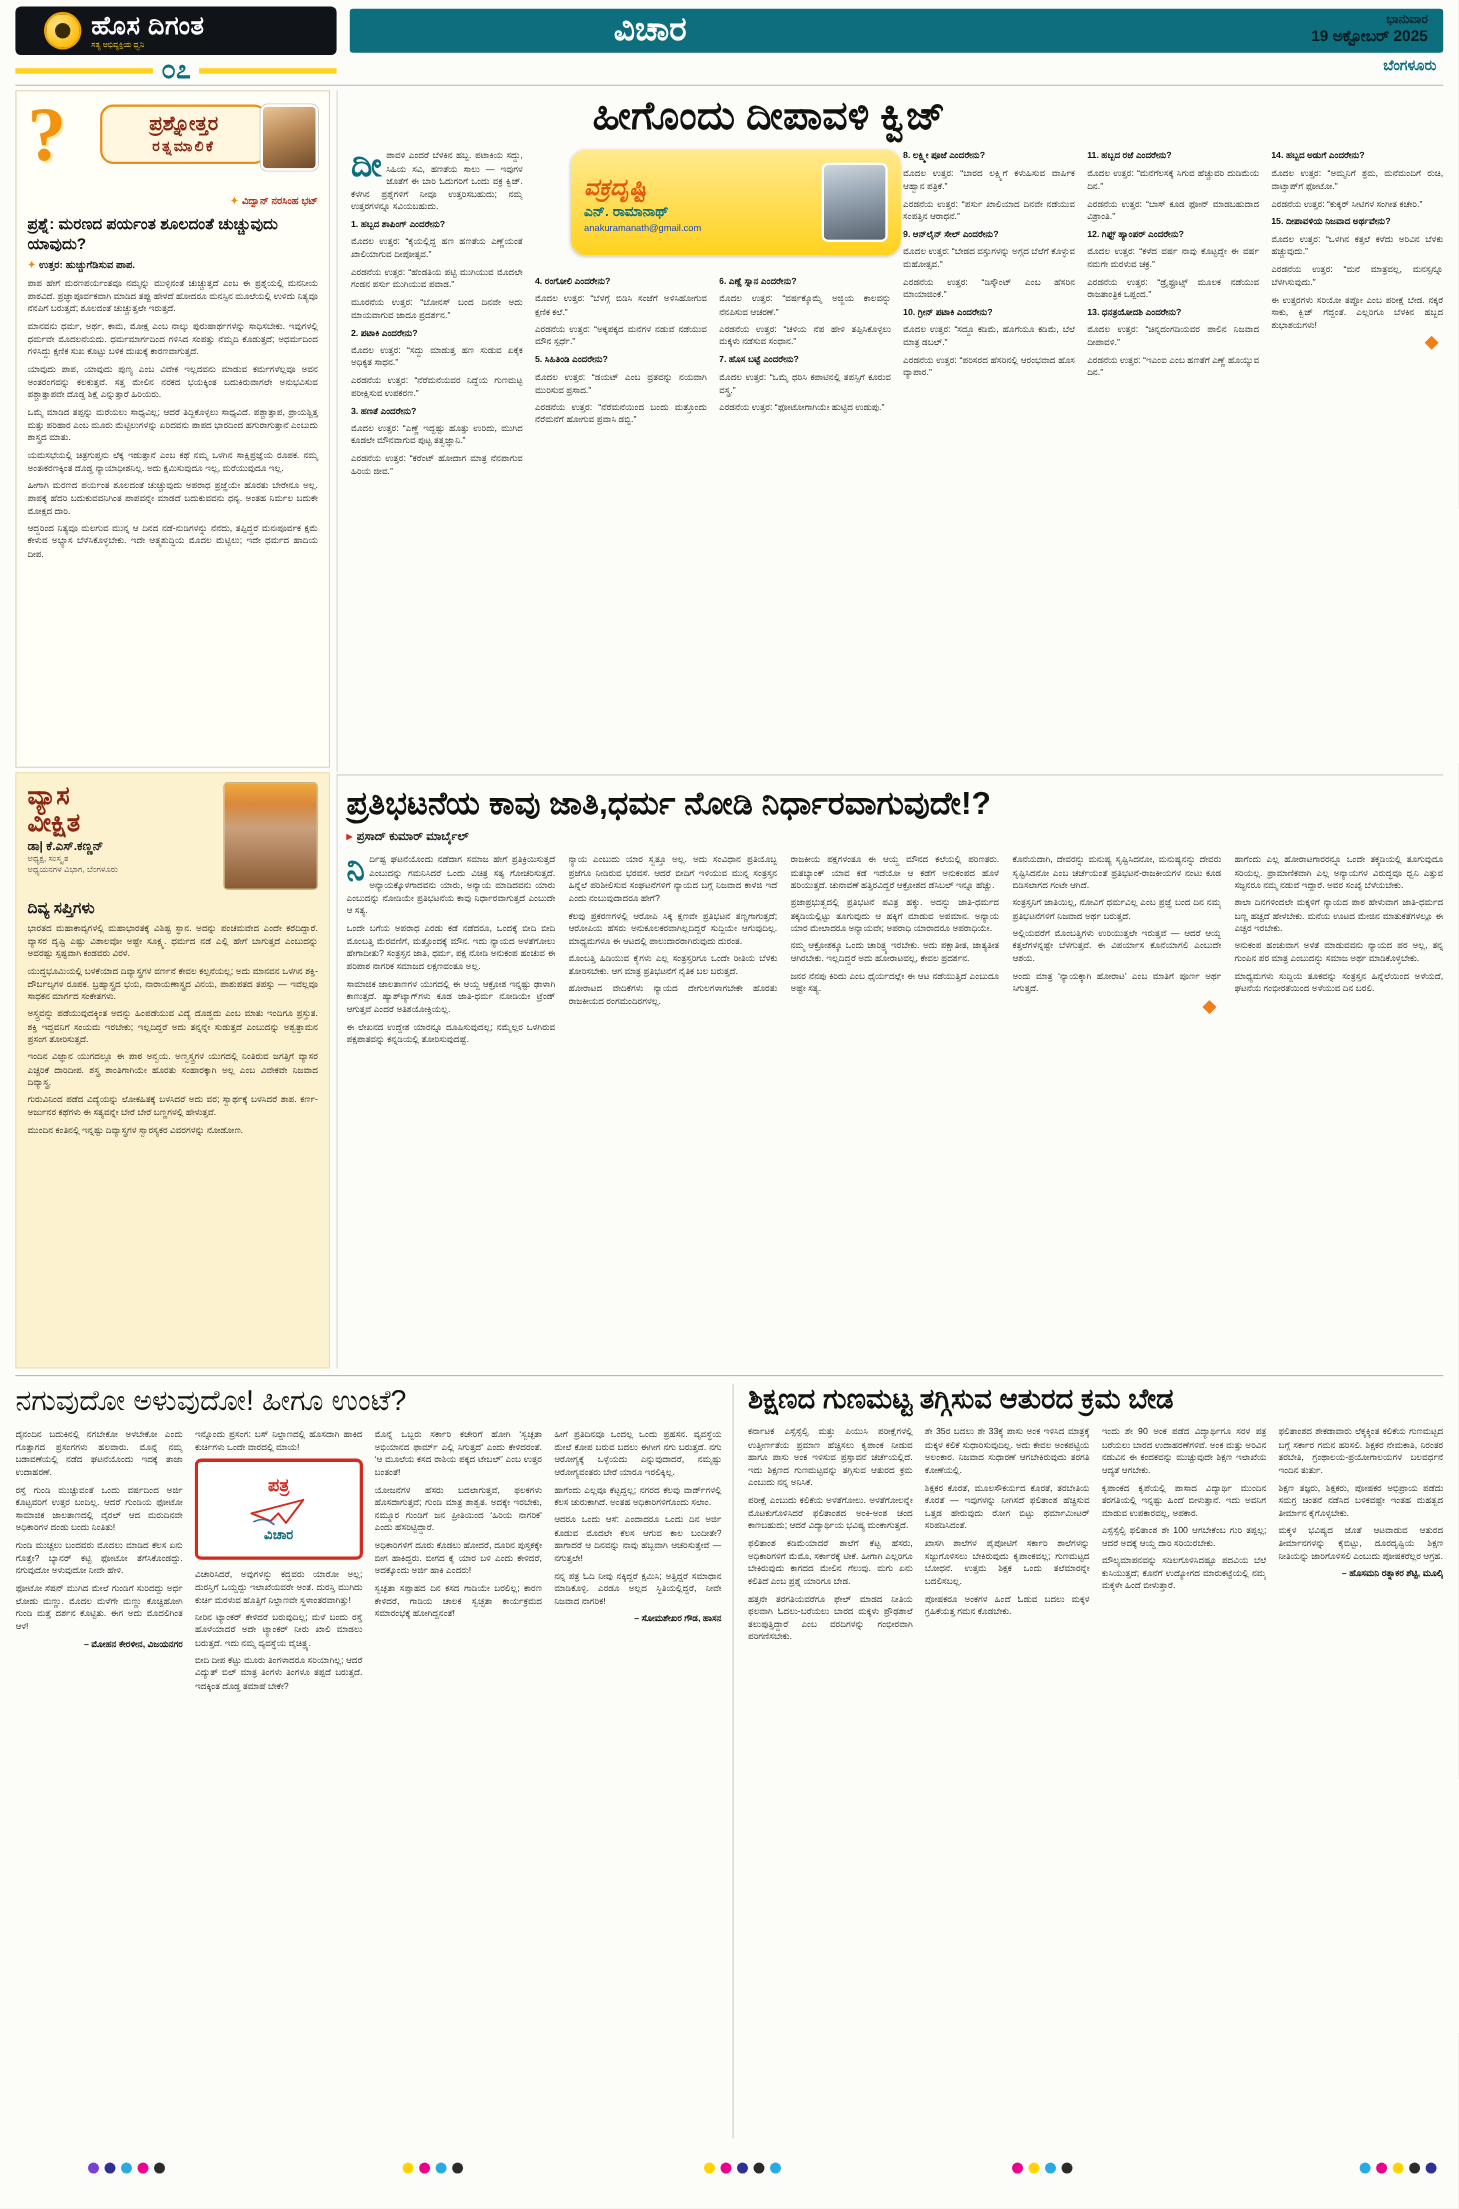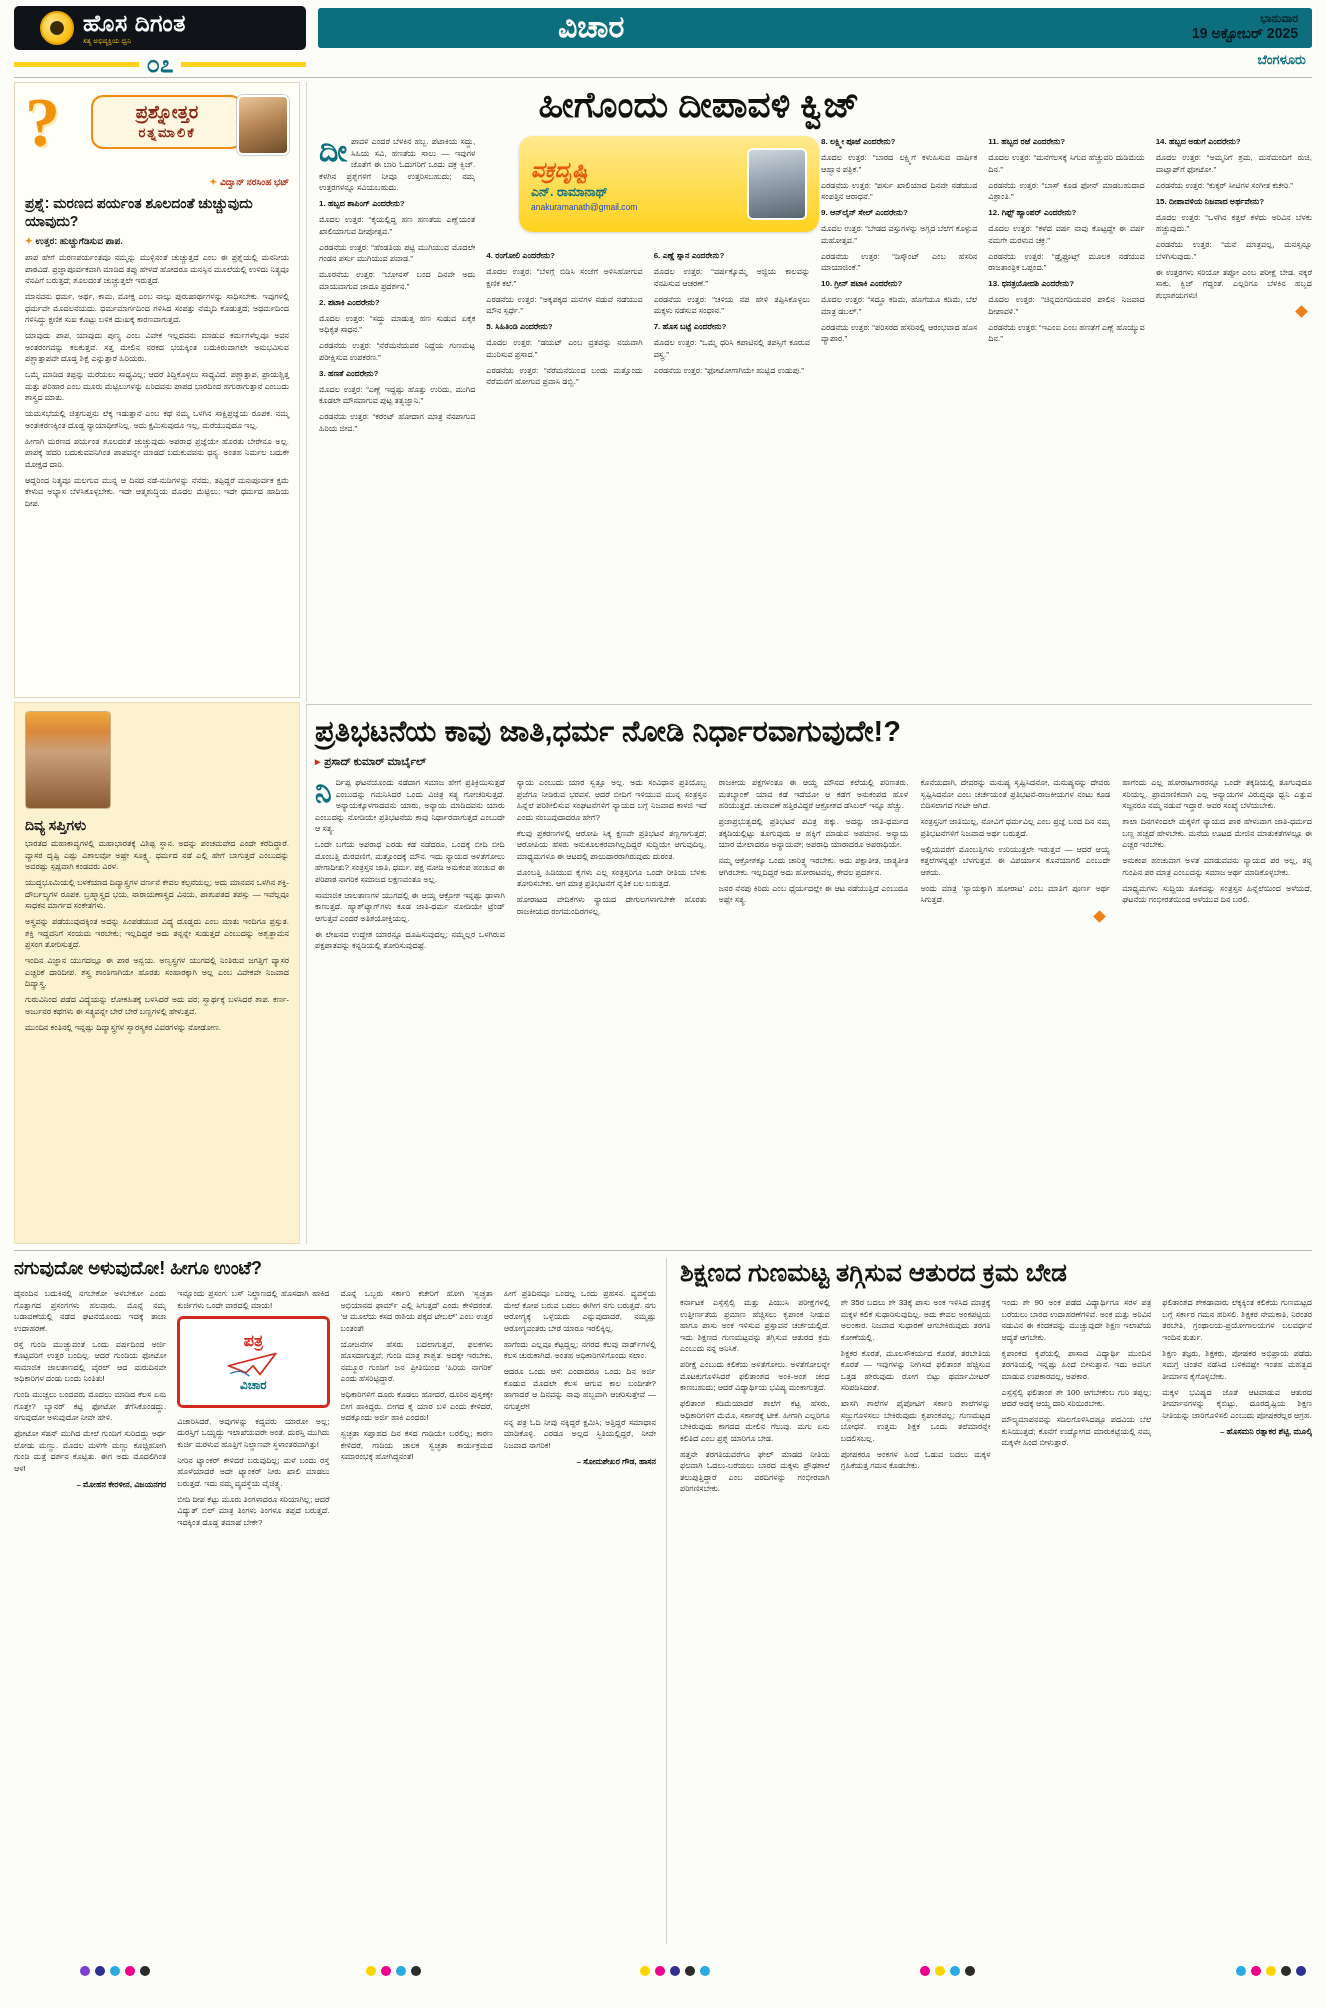--- a/index.html
+++ b/index.html
@@ -79,21 +79,21 @@
   .protest{position:absolute;left:306px;top:704px;width:1006px;height:540px;box-sizing:border-box;
            border-left:1px solid #d8d8d0;border-top:1px solid #c9c9c0;padding:10px 0 0 8px;overflow:hidden;}
   .protest h1{font-size:29px;font-weight:bold;color:#121210;margin:0 0 6px;}
   .byline{font-size:10.5px;font-weight:bold;color:#222;margin:0 0 9px;}
   .byline .tri{color:#d42a1e;margin-right:4px;}
   .protest-cols{display:flex;gap:12px;height:444px;}
   .pcol{flex:1;overflow:hidden;min-width:0;}
   
   .bottom-rule{position:absolute;left:14px;top:1250px;width:1298px;border-top:1.5px solid #b9b9b2;}
   .letter-left{position:absolute;left:14px;top:1258px;width:642px;height:690px;overflow:hidden;}
-  .letter-left h1{font-size:18px;font-weight:bold;color:#131311;margin:0 0 9px;}
+  .letter-left h1{font-size:26px;font-weight:normal;color:#131311;margin:0 0 9px;}
   .letter-right{position:absolute;left:680px;top:1258px;width:632px;height:690px;overflow:hidden;}
   .letter-right h1{font-size:25px;font-weight:bold;color:#131311;margin:0 0 9px;}
   .divider-v{position:absolute;left:666px;top:1258px;height:686px;border-left:1px solid #cfcfc6;}
   .lcols{display:flex;gap:11px;height:642px;}
   .lcol{flex:1;overflow:hidden;min-width:0;}
   .stamp{width:100%;height:92px;border:3px solid #d42a1e;border-radius:6px;background:#fff;box-sizing:border-box;
          margin:3px 0 8px;display:flex;flex-direction:column;align-items:center;justify-content:center;gap:1px;}
   .stamp svg{width:56px;height:28px;}
   .stamp-top{font-size:16px;font-weight:bold;color:#d42a1e;line-height:1;}
   .stamp-bottom{font-size:12px;font-weight:bold;color:#0d6e7d;line-height:1;}
@@ -149,20 +149,27 @@
         <p class="para">ಯಾವುದು ಪಾಪ, ಯಾವುದು ಪುಣ್ಯ ಎಂಬ ವಿವೇಕ ಇಲ್ಲದವನು ಮಾಡುವ ಕರ್ಮಗಳೆಲ್ಲವೂ ಅವನ ಅಂತರಂಗವನ್ನು ಕಲಕುತ್ತವೆ. ಸತ್ತ ಮೇಲಿನ ನರಕದ ಭಯಕ್ಕಿಂತ ಬದುಕಿರುವಾಗಲೇ ಅನುಭವಿಸುವ ಪಶ್ಚಾತ್ತಾಪವೇ ದೊಡ್ಡ ಶಿಕ್ಷೆ ಎನ್ನುತ್ತಾರೆ ಹಿರಿಯರು.</p>
         <p class="para">ಒಮ್ಮೆ ಮಾಡಿದ ತಪ್ಪನ್ನು ಮರೆಯಲು ಸಾಧ್ಯವಿಲ್ಲ; ಆದರೆ ತಿದ್ದಿಕೊಳ್ಳಲು ಸಾಧ್ಯವಿದೆ. ಪಶ್ಚಾತ್ತಾಪ, ಪ್ರಾಯಶ್ಚಿತ್ತ ಮತ್ತು ಪರಿಹಾರ ಎಂಬ ಮೂರು ಮೆಟ್ಟಿಲುಗಳನ್ನು ಏರಿದವನು ಪಾಪದ ಭಾರದಿಂದ ಹಗುರಾಗುತ್ತಾನೆ ಎಂಬುದು ಶಾಸ್ತ್ರದ ಮಾತು.</p>
         <p class="para">ಯಮಸಭೆಯಲ್ಲಿ ಚಿತ್ರಗುಪ್ತನು ಲೆಕ್ಕ ಇಡುತ್ತಾನೆ ಎಂಬ ಕಥೆ ನಮ್ಮ ಒಳಗಿನ ಸಾಕ್ಷಿಪ್ರಜ್ಞೆಯ ರೂಪಕ. ನಮ್ಮ ಅಂತಃಕರಣಕ್ಕಿಂತ ದೊಡ್ಡ ನ್ಯಾಯಾಧೀಶನಿಲ್ಲ. ಅದು ಕ್ಷಮಿಸುವುದೂ ಇಲ್ಲ, ಮರೆಯುವುದೂ ಇಲ್ಲ.</p>
         <p class="para">ಹೀಗಾಗಿ ಮರಣದ ಪರ್ಯಂತ ಶೂಲದಂತೆ ಚುಚ್ಚುವುದು ಅಪರಾಧ ಪ್ರಜ್ಞೆಯೇ ಹೊರತು ಬೇರೇನೂ ಅಲ್ಲ. ಪಾಪಕ್ಕೆ ಹೆದರಿ ಬದುಕುವವನಿಗಿಂತ ಪಾಪವನ್ನೇ ಮಾಡದೆ ಬದುಕುವವನು ಧನ್ಯ. ಅಂತಹ ನಿರ್ಮಲ ಬದುಕೇ ಮೋಕ್ಷದ ದಾರಿ.</p>
         <p class="para">ಆದ್ದರಿಂದ ನಿತ್ಯವೂ ಮಲಗುವ ಮುನ್ನ ಆ ದಿನದ ನಡೆ-ನುಡಿಗಳನ್ನು ನೆನೆದು, ತಪ್ಪಿದ್ದರೆ ಮನಃಪೂರ್ವಕ ಕ್ಷಮೆ ಕೇಳುವ ಅಭ್ಯಾಸ ಬೆಳೆಸಿಕೊಳ್ಳಬೇಕು. ಇದೇ ಆತ್ಮಶುದ್ಧಿಯ ಮೊದಲ ಮೆಟ್ಟಿಲು; ಇದೇ ಧರ್ಮದ ಹಾದಿಯ ದೀಪ.</p>
       </div>
   </aside>
 
   <section class="vyasa">
     <div class="vyasa-head">
+      <div class="vy-titles">
+        <div class="vy-t1">ವ್ಯಾಸ</div>
+        <div class="vy-t1">ವೀಕ್ಷಿತ</div>
+        <div class="vy-author">ಡಾ| ಕೆ.ಎಸ್.ಕಣ್ಣನ್</div>
+        <div class="vy-role">ಅಧ್ಯಕ್ಷ, ಸಂಸ್ಕೃತ</div>
+        <div class="vy-role">ಅಧ್ಯಯನಗಳ ವಿಭಾಗ, ಬೆಂಗಳೂರು</div>
+      </div>
       <div class="vy-photo"></div>
     </div>
     <div class="vy-subhead">ದಿವ್ಯ ಸಪ್ತಿಗಳು</div>
     <div>
         <p class="para">ಭಾರತದ ಮಹಾಕಾವ್ಯಗಳಲ್ಲಿ ಮಹಾಭಾರತಕ್ಕೆ ವಿಶಿಷ್ಟ ಸ್ಥಾನ. ಅದನ್ನು ಪಂಚಮವೇದ ಎಂದೇ ಕರೆದಿದ್ದಾರೆ. ವ್ಯಾಸರ ದೃಷ್ಟಿ ಎಷ್ಟು ವಿಶಾಲವೋ ಅಷ್ಟೇ ಸೂಕ್ಷ್ಮ. ಧರ್ಮದ ನಡೆ ಎಲ್ಲಿ ಹೇಗೆ ಬಾಗುತ್ತದೆ ಎಂಬುದನ್ನು ಅವರಷ್ಟು ಸ್ಪಷ್ಟವಾಗಿ ಕಂಡವರು ವಿರಳ.</p>
         <p class="para">ಯುದ್ಧಭೂಮಿಯಲ್ಲಿ ಬಳಕೆಯಾದ ದಿವ್ಯಾಸ್ತ್ರಗಳ ವರ್ಣನೆ ಕೇವಲ ಕಲ್ಪನೆಯಲ್ಲ; ಅದು ಮಾನವನ ಒಳಗಿನ ಶಕ್ತಿ-ದೌರ್ಬಲ್ಯಗಳ ರೂಪಕ. ಬ್ರಹ್ಮಾಸ್ತ್ರದ ಭಯ, ನಾರಾಯಣಾಸ್ತ್ರದ ವಿನಯ, ಪಾಶುಪತದ ತಪಸ್ಸು — ಇವೆಲ್ಲವೂ ಸಾಧಕನ ಮಾರ್ಗದ ಸಂಕೇತಗಳು.</p>
         <p class="para">ಅಸ್ತ್ರವನ್ನು ಪಡೆಯುವುದಕ್ಕಿಂತ ಅದನ್ನು ಹಿಂಪಡೆಯುವ ವಿದ್ಯೆ ದೊಡ್ಡದು ಎಂಬ ಮಾತು ಇಂದಿಗೂ ಪ್ರಸ್ತುತ. ಶಕ್ತಿ ಇದ್ದವನಿಗೆ ಸಂಯಮ ಇರಬೇಕು; ಇಲ್ಲದಿದ್ದರೆ ಅದು ತನ್ನನ್ನೇ ಸುಡುತ್ತದೆ ಎಂಬುದನ್ನು ಅಶ್ವತ್ಥಾಮನ ಪ್ರಸಂಗ ತೋರಿಸುತ್ತದೆ.</p>
         <p class="para">ಇಂದಿನ ವಿಜ್ಞಾನ ಯುಗದಲ್ಲೂ ಈ ಪಾಠ ಅನ್ವಯ. ಅಣ್ವಸ್ತ್ರಗಳ ಯುಗದಲ್ಲಿ ನಿಂತಿರುವ ಜಗತ್ತಿಗೆ ವ್ಯಾಸರ ಎಚ್ಚರಿಕೆ ದಾರಿದೀಪ. ಶಸ್ತ್ರ ಶಾಂತಿಗಾಗಿಯೇ ಹೊರತು ಸಂಹಾರಕ್ಕಾಗಿ ಅಲ್ಲ ಎಂಬ ವಿವೇಕವೇ ನಿಜವಾದ ದಿವ್ಯಾಸ್ತ್ರ.</p>
         <p class="para">ಗುರುವಿನಿಂದ ಪಡೆದ ವಿದ್ಯೆಯನ್ನು ಲೋಕಹಿತಕ್ಕೆ ಬಳಸಿದರೆ ಅದು ವರ; ಸ್ವಾರ್ಥಕ್ಕೆ ಬಳಸಿದರೆ ಶಾಪ. ಕರ್ಣ-ಅರ್ಜುನರ ಕಥೆಗಳು ಈ ಸತ್ಯವನ್ನೇ ಬೇರೆ ಬೇರೆ ಬಣ್ಣಗಳಲ್ಲಿ ಹೇಳುತ್ತವೆ.</p>
         <p class="para">ಮುಂದಿನ ಕಂತಿನಲ್ಲಿ ಇನ್ನಷ್ಟು ದಿವ್ಯಾಸ್ತ್ರಗಳ ಸ್ವಾರಸ್ಯಕರ ವಿವರಗಳನ್ನು ನೋಡೋಣ.</p>

